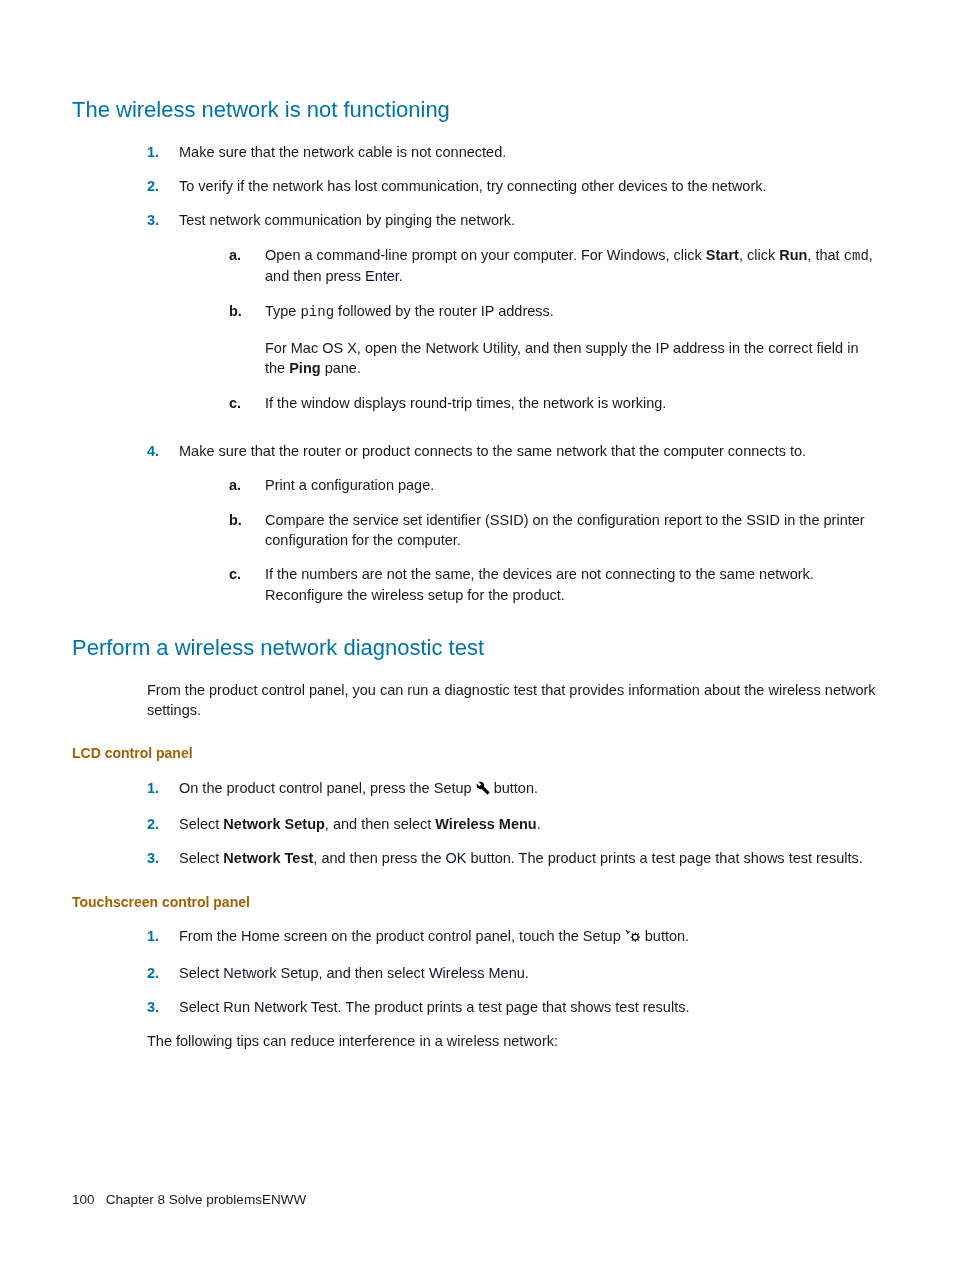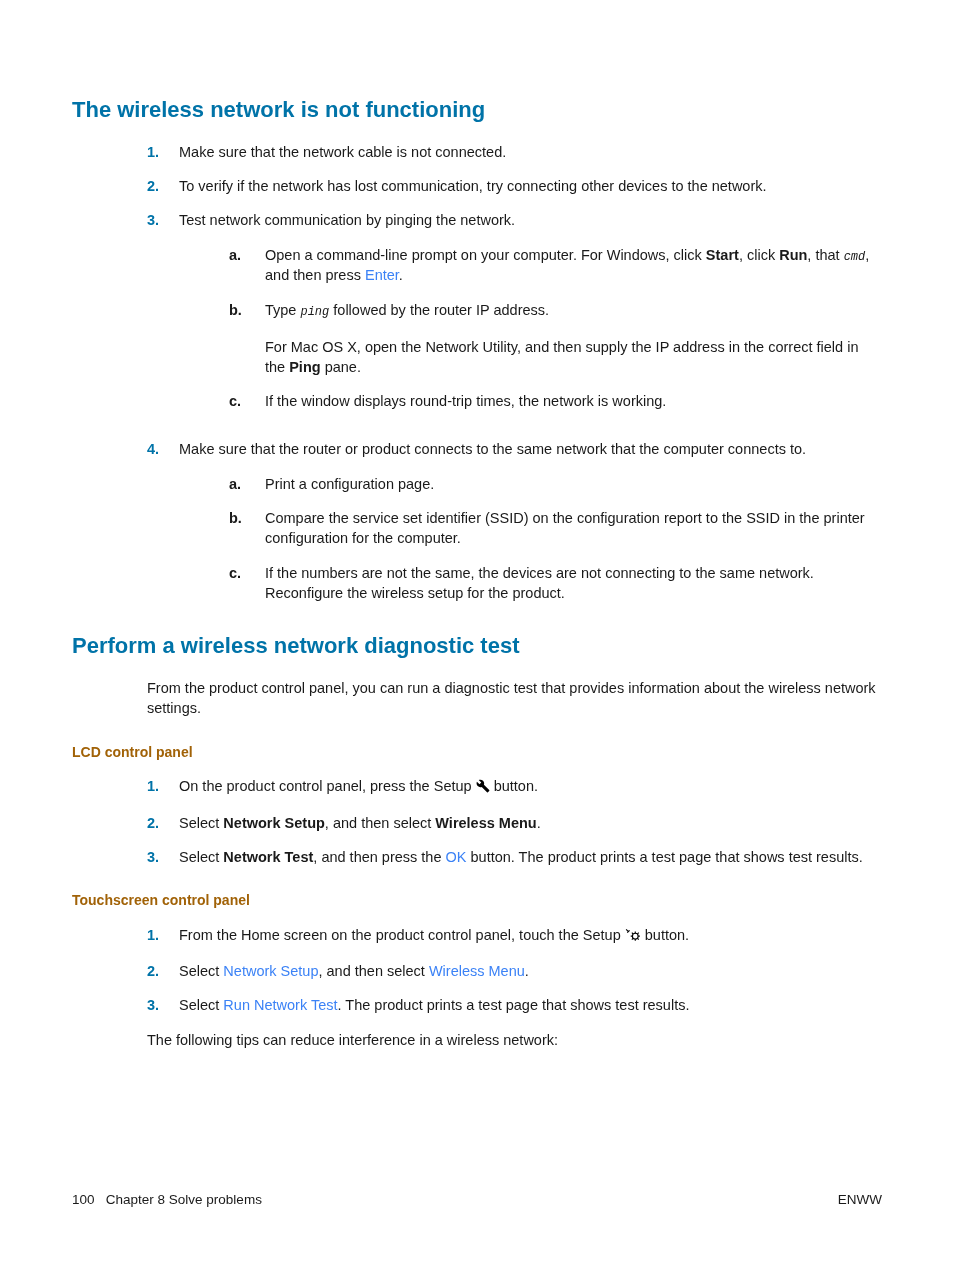--- a/index.html
+++ b/index.html
@@ -14,48 +14,47 @@
   }
   .page {
     padding: 95px 72px 70px 72px;
     box-sizing: border-box;
     min-height: 1270px;
     position: relative;
   }
   h2 {
     color: #0073a8;
     font-size: 22px;
-    font-weight: bold;
+    font-weight: normal;
     margin: 0 0 16px 0;
   }
   h4.sub {
     color: #a16207;
     font-size: 14px;
     font-weight: bold;
     margin: 24px 0 14px 0;
   }
   .num-list { list-style: none; padding: 0; margin: 0; }
   .num-list > li { display: flex; margin-bottom: 14px; }
   .num-list.l1 > li { margin-left: 75px; }
   .num-list.l2 > li { margin-left: 50px; margin-top: 14px; }
   .num { color: #0073a8; font-weight: bold; min-width: 32px; flex-shrink: 0; }
   .let { color: #1a1a1a; font-weight: bold; min-width: 36px; flex-shrink: 0; }
   .body { flex: 1; }
   .para { margin: 0 0 14px 75px; }
-  .mono { font-family: "Courier New", monospace; font-size: 12px; font-style: italic; }
-  .kbd { color: #3b82f6; }
+  .mono { font-family: "Courier New", monospace; font-size: 14px; }
+  .kbd { color: #0f172a; }
   b { font-weight: bold; }
   .inline-icon { display: inline-block; vertical-align: -2px; }
   .footer {
     position: absolute;
     bottom: 60px;
     left: 72px;
     right: 72px;
     display: flex;
-    justify-content: space-between;
     font-size: 13.5px;
   }
   .spacer { height: 4px; }
 </style>
 </head>
 <body>
 
 <div class="page">
 
   <h2>The wireless network is not functioning</h2>

